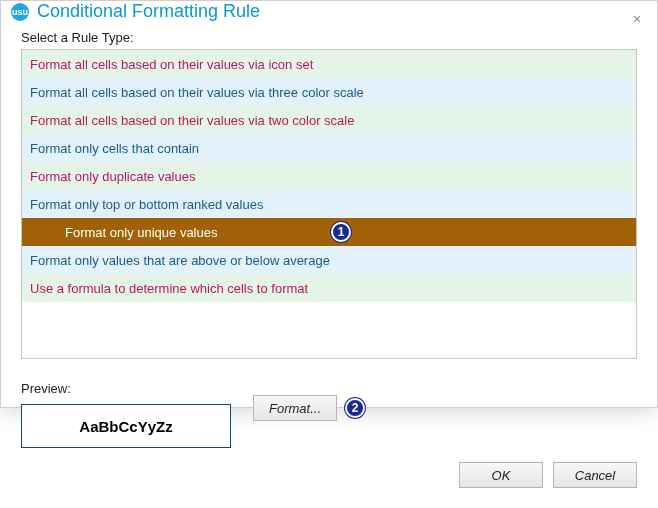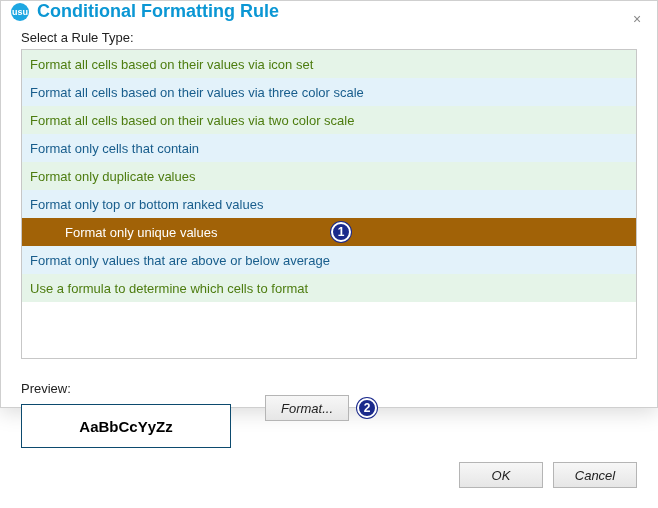--- a/index.html
+++ b/index.html
@@ -24,21 +24,21 @@
     background: #1ea7e2;
     color: #fff;
     font-size: 9px;
     font-weight: bold;
     display: flex; align-items: center; justify-content: center;
     margin-right: 8px;
   }
   .titlebar .title {
     color: #0b97d4;
     font-size: 18px;
-    font-weight: 700;
+    font-weight: 400;
   }
   .titlebar .close {
     position: absolute; right: 14px; top: 12px;
     width: 12px; height: 12px;
     cursor: pointer;
     color: #888;
     font-size: 14px;
     line-height: 12px;
     text-align: center;
   }
@@ -60,21 +60,21 @@
   }
   .rule-item {
     height: 28px;
     padding: 0 8px;
     display: flex; align-items: center;
     font-size: 13px;
     cursor: pointer;
     position: relative;
   }
   .rule-item.even { background: #e3f2fa; color: #185d8c; }
-  .rule-item.odd  { background: #e5f4e8; color: #4d7c0f; }
+  .rule-item.odd  { background: #e5f4e8; color: #be185d; }
   .rule-item.selected {
     background: #a16207;
     color: #fff;
     padding-left: 43px;
   }
   .rule-item .balloon {
     position: absolute;
     right: 285px;
   }
   .balloon {
@@ -84,21 +84,21 @@
     border: 2px solid #fff;
     box-shadow: 0 0 0 1px #1b2a8c;
     color: #fff;
     font-size: 12px;
     font-weight: bold;
     display: inline-flex; align-items: center; justify-content: center;
     line-height: 1;
   }
   .preview-row {
     margin-top: 14px;
-    display: flex; align-items: flex-start; gap: 34px;
+    display: flex; align-items: flex-start; gap: 22px;
     position: relative;
   }
   .preview-block { display: flex; flex-direction: column; }
   .preview-box {
     margin-top: 4px;
     width: 210px; height: 44px;
     border: 1px solid #0c4a6e;
     display: flex; align-items: center; justify-content: center;
     font-weight: bold;
     font-size: 15px;

